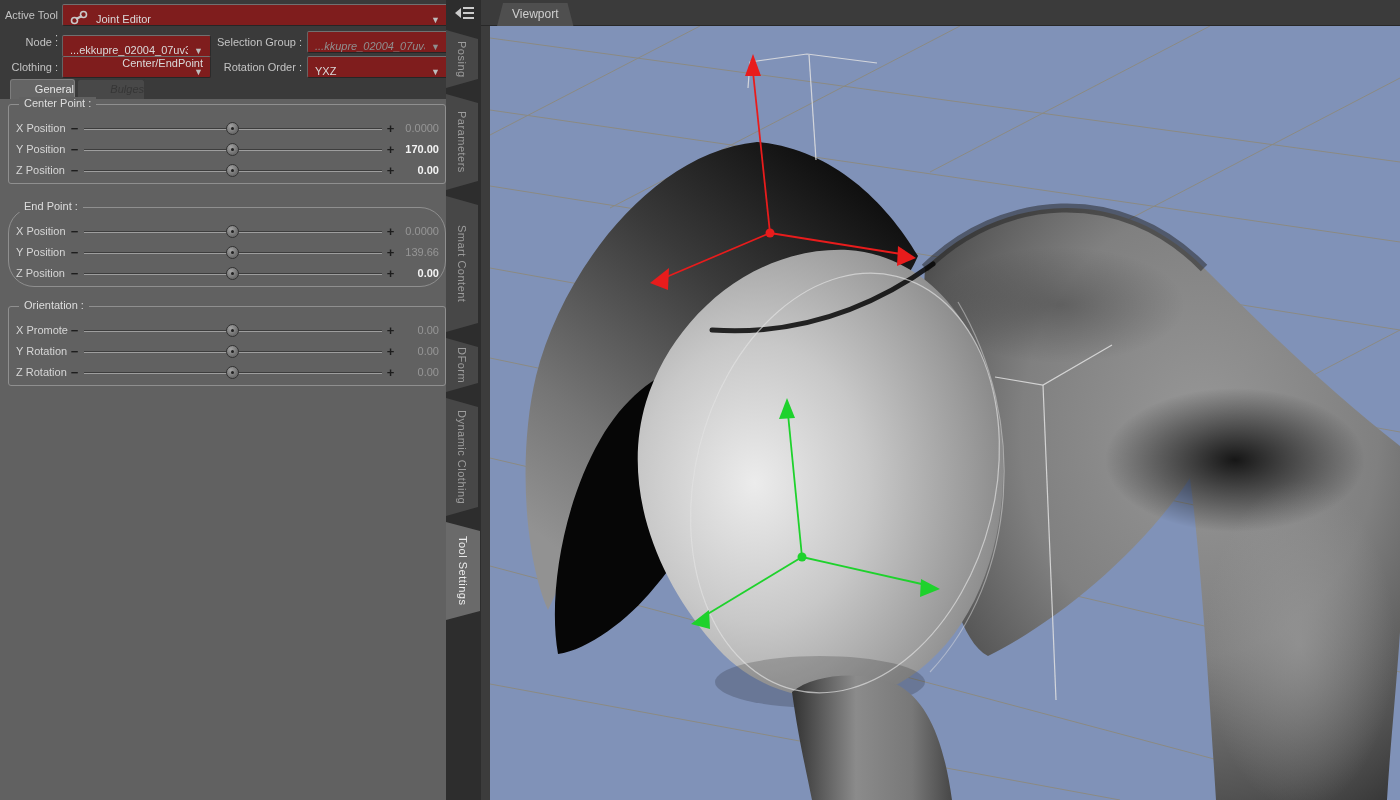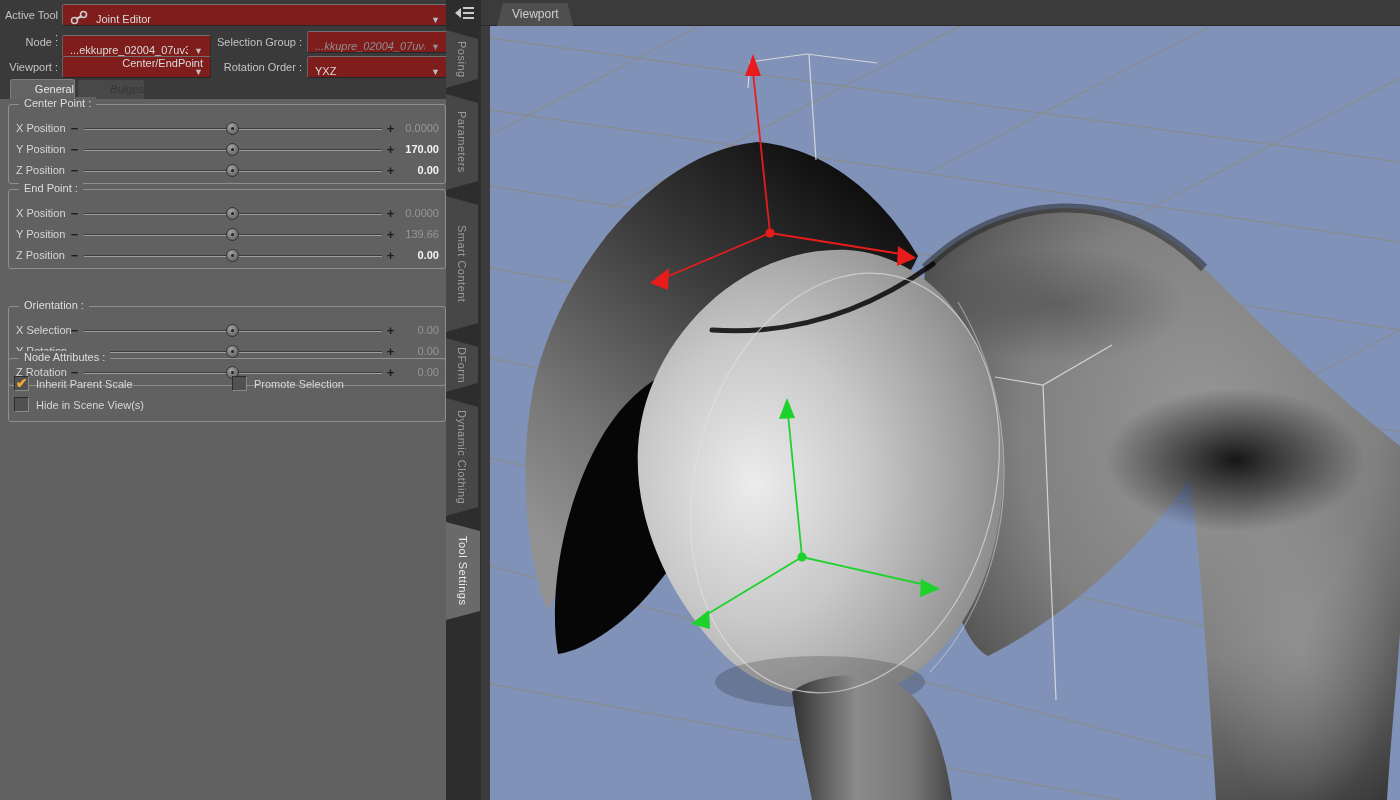--- a/index.html
+++ b/index.html
@@ -102,21 +102,21 @@
       <div class="dropdown" style="left:62px;top:35px;width:149px;">
         <span class="dd-text">...ekkupre_02004_07uv3</span>
         <span class="dd-arrow">▼</span>
       </div>
       <div class="hlabel" style="left:210px;top:31px;width:92px;">Selection Group :</div>
       <div class="dropdown disabled" style="left:307px;top:31px;width:141px;">
         <span class="dd-text">...kkupre_02004_07uv3</span>
         <span class="dd-arrow">▼</span>
       </div>
 
-      <div class="hlabel" style="left:0;top:56px;width:58px;">Viewport :</div>
+      <div class="hlabel" style="left:0;top:56px;width:58px;">Clothing :</div>
       <div class="dropdown" style="left:62px;top:56px;width:149px;flex-direction:column;">
         <span class="dd-text">Center/EndPoint</span>
         <span class="dd-arrow">▼</span>
       </div>
       <div class="hlabel" style="left:210px;top:56px;width:92px;">Rotation Order :</div>
       <div class="dropdown" style="left:307px;top:56px;width:141px;">
         <span class="dd-text">YXZ</span>
         <span class="dd-arrow">▼</span>
       </div>
 
@@ -147,21 +147,21 @@
         <div class="srow" style="top:58px;">
           <span class="slabel">Z Position</span>
           <span class="sbtn minus">−</span>
           <span class="strack"></span>
           <span class="shandle"></span>
           <span class="sbtn plus">+</span>
           <span class="sval strong">0.00</span>
         </div>
       </div>
 
-      <div class="gbox" style="top:90px;height:80px;">
+      <div class="gbox" style="top:108px;height:80px;border-radius:26px;">
         <div class="gtitle">End Point :</div>
         <div class="srow" style="top:16px;">
           <span class="slabel">X Position</span>
           <span class="sbtn minus">−</span>
           <span class="strack"></span>
           <span class="shandle"></span>
           <span class="sbtn plus">+</span>
           <span class="sval">0.0000</span>
         </div>
         <div class="srow" style="top:37px;">
@@ -178,21 +178,21 @@
           <span class="strack"></span>
           <span class="shandle"></span>
           <span class="sbtn plus">+</span>
           <span class="sval strong">0.00</span>
         </div>
       </div>
 
       <div class="gbox" style="top:171px;height:80px;margin-top:36px;">
         <div class="gtitle">Orientation :</div>
         <div class="srow" style="top:16px;">
-          <span class="slabel">X Selection</span>
+          <span class="slabel">X Promote</span>
           <span class="sbtn minus">−</span>
           <span class="strack"></span>
           <span class="shandle"></span>
           <span class="sbtn plus">+</span>
           <span class="sval">0.00</span>
         </div>
         <div class="srow" style="top:37px;">
           <span class="slabel">Y Rotation</span>
           <span class="sbtn minus">−</span>
           <span class="strack"></span>
@@ -203,29 +203,20 @@
         <div class="srow" style="top:58px;">
           <span class="slabel">Z Rotation</span>
           <span class="sbtn minus">−</span>
           <span class="strack"></span>
           <span class="shandle"></span>
           <span class="sbtn plus">+</span>
           <span class="sval">0.00</span>
         </div>
       </div>
 
-      <div class="gbox" style="top:259px;height:64px;">
-        <div class="gtitle">Node Attributes :</div>
-        <span class="cbox" style="left:5px;top:17px;">✔</span>
-        <span class="cblabel" style="left:27px;top:19px;">Inherit Parent Scale</span>
-        <span class="cbox" style="left:223px;top:17px;color:transparent;"></span>
-        <span class="cblabel" style="left:245px;top:19px;">Promote Selection</span>
-        <span class="cbox" style="left:5px;top:38px;color:transparent;"></span>
-        <span class="cblabel" style="left:27px;top:40px;">Hide in Scene View(s)</span>
-      </div>
     </div>
   </div>
 
   <div id="tab-strip">
     <span style="position:absolute;left:6px;top:3px;">
       <svg width="24" height="20" viewBox="0 0 24 20">
         <polygon points="3,10 9,5 9,15" fill="#cccccc"></polygon>
         <rect x="11" y="4" width="11" height="2" fill="#cccccc"></rect>
         <rect x="11" y="9" width="11" height="2" fill="#cccccc"></rect>
         <rect x="11" y="14" width="11" height="2" fill="#cccccc"></rect>

